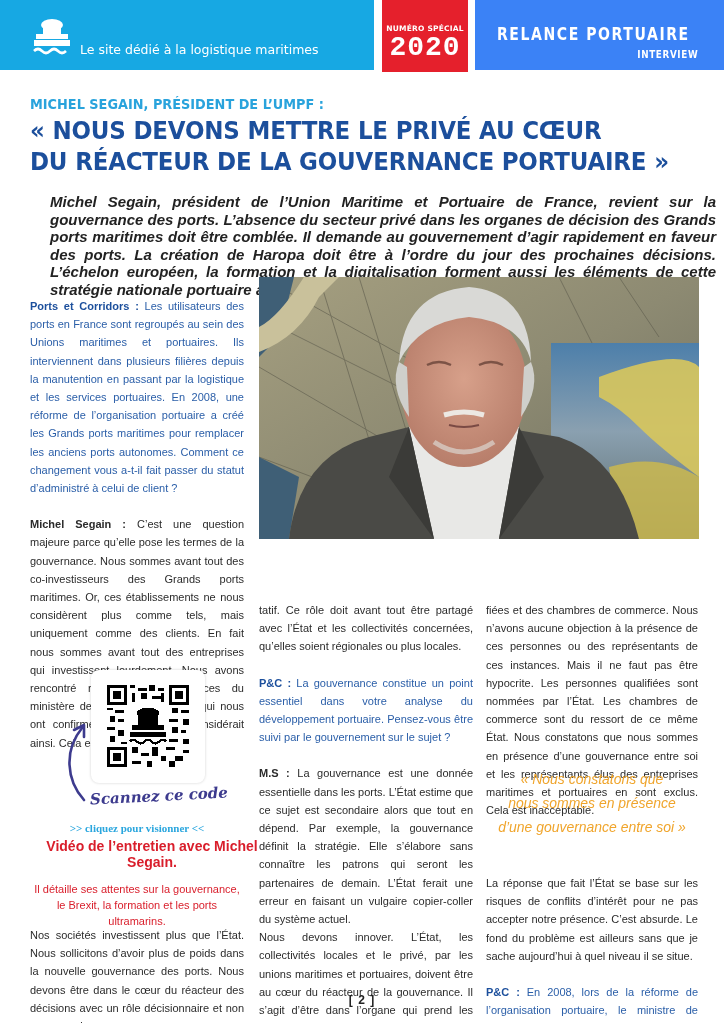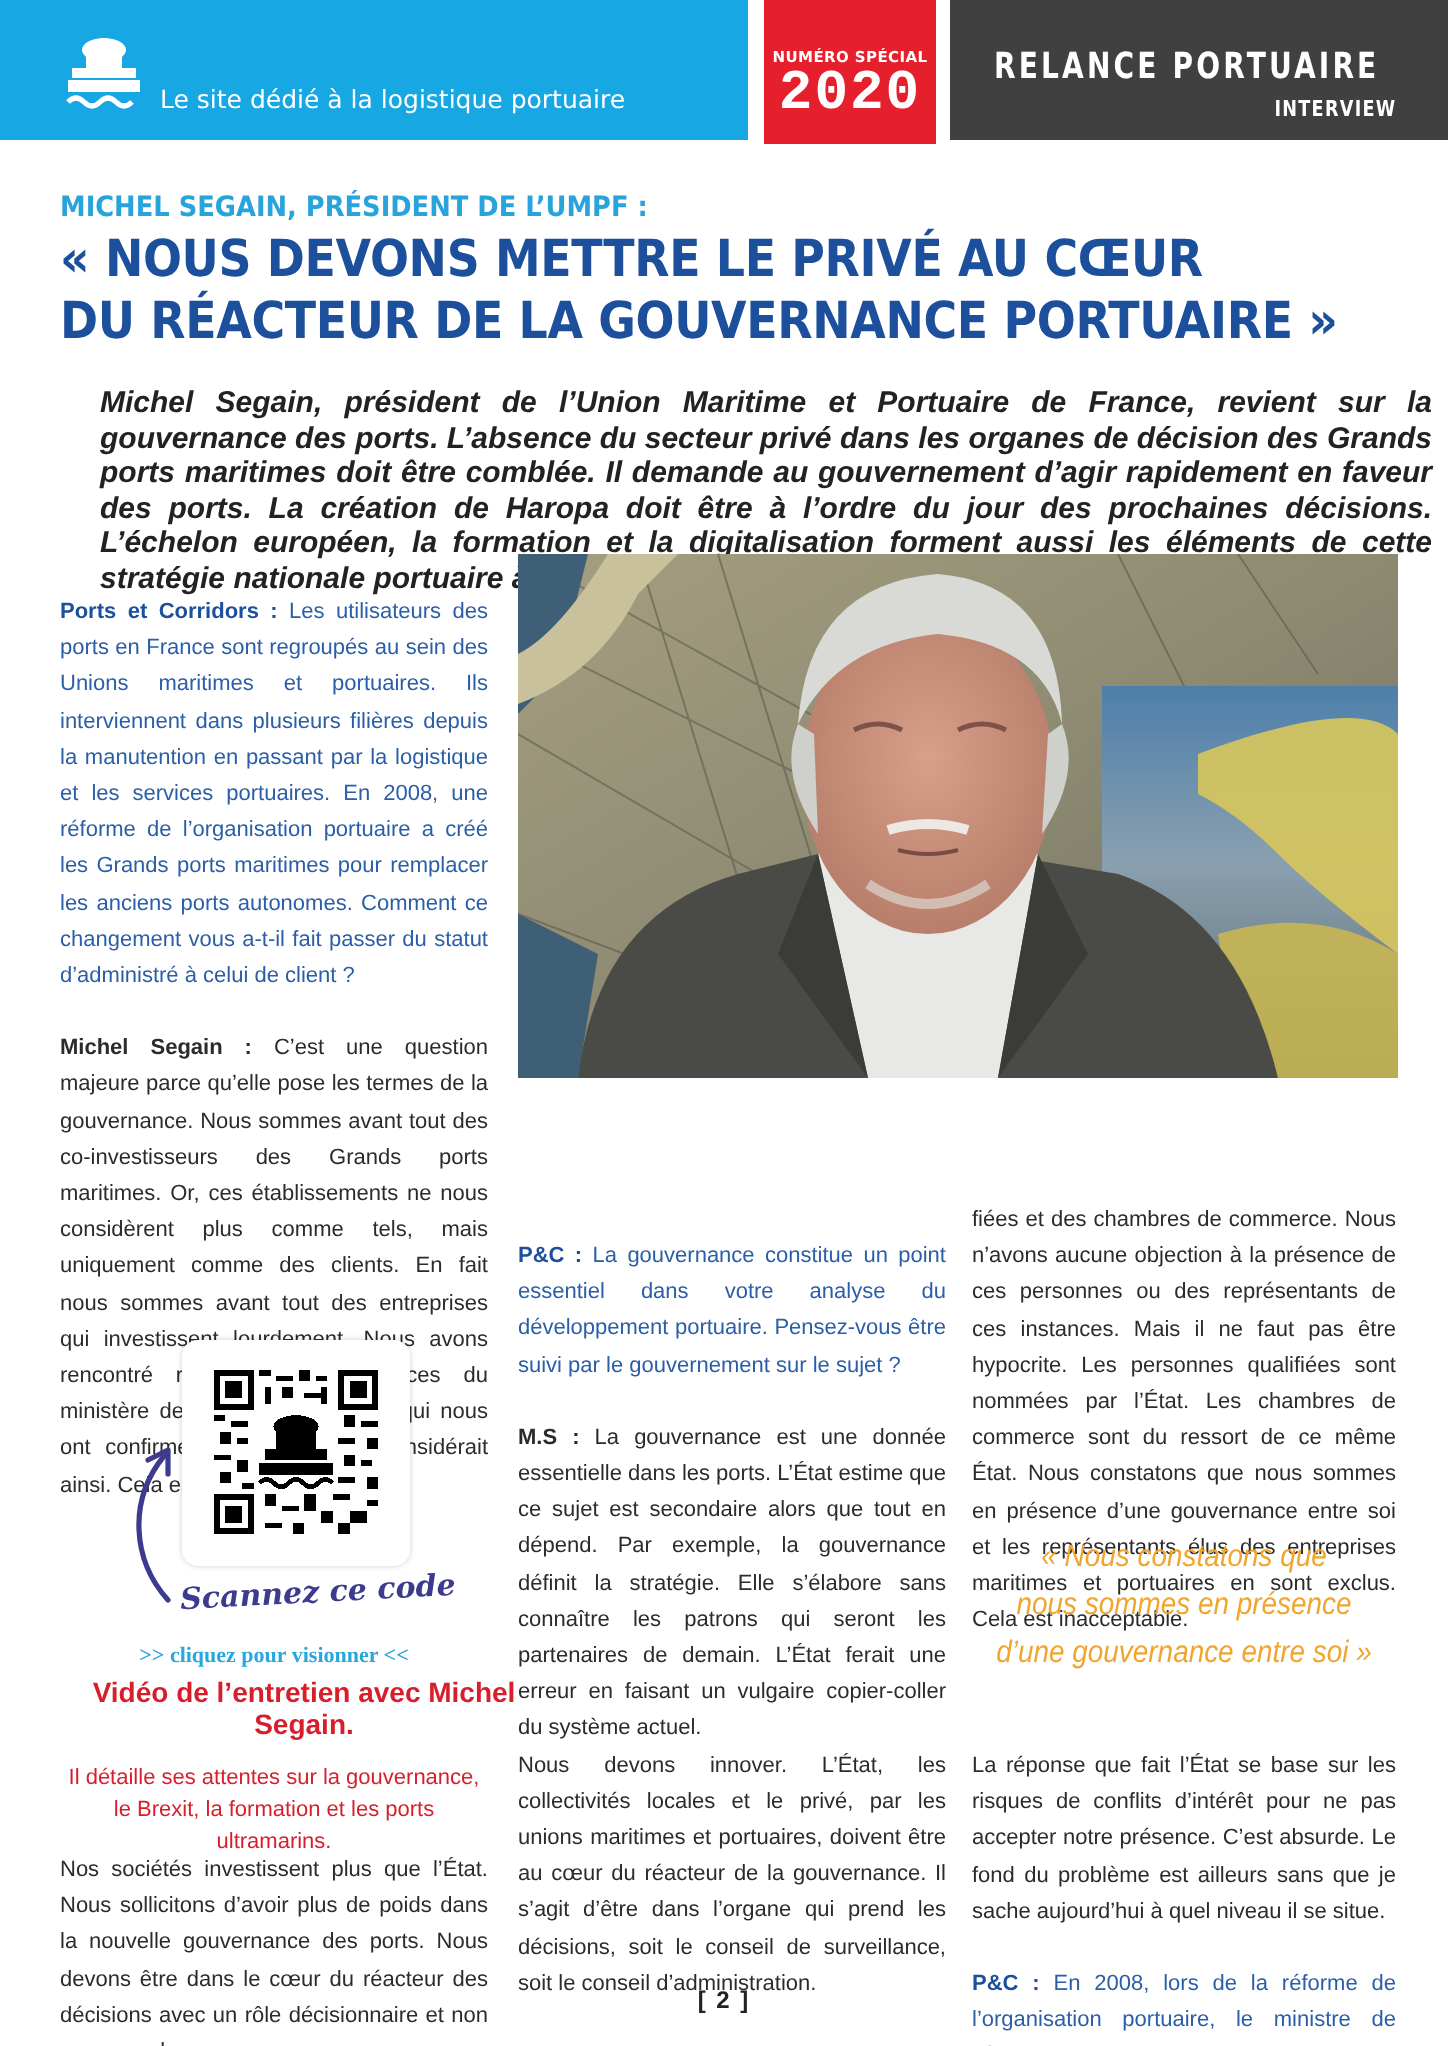--- a/index.html
+++ b/index.html
@@ -2,21 +2,21 @@
 <html><head>
 <meta charset="utf-8">
 <style>
   * { box-sizing: border-box; margin: 0; padding: 0; }
   html, body { width: 724px; height: 1023px; background: #ffffff; overflow: hidden; }
   body { position: relative; font-family: "Liberation Sans", sans-serif; color: #2b2b2b; }
 
   
   .hdr-left { position: absolute; left: 0; top: 0; width: 374px; height: 70px; background: #17a8e3; }
   .hdr-red  { position: absolute; left: 382px; top: 0; width: 86px; height: 72px; background: #e5202c; text-align: center; color: #fff; }
-  .hdr-right{ position: absolute; left: 475px; top: 0; width: 249px; height: 70px; background: #404040; color: #fff; }
+  .hdr-right{ position: absolute; left: 475px; top: 0; width: 249px; height: 70px; background: #3b82f6; color: #fff; }
 
   .logo-icon { position: absolute; left: 32px; top: 18px; width: 40px; height: 38px; }
   .brand-title { position: absolute; left: 80px; top: 12px; font-family: "DejaVu Sans", sans-serif; font-weight: bold; font-size: 25px; color: #fff; letter-spacing: 0.2px; white-space: nowrap; }
   .brand-sub { position: absolute; left: 80px; top: 42px; font-family: "DejaVu Sans", sans-serif; font-size: 12.5px; color: #fff; white-space: nowrap; }
 
   .special-label { position: absolute; left: 0; right: 0; top: 24px; font-family: "DejaVu Sans", sans-serif; font-weight: bold; font-size: 7.5px; letter-spacing: 0.2px; }
   .special-year { position: absolute; left: 0; right: 0; top: 33px; font-family: Liberation Mono, monospace; font-weight: bold; font-size: 28px; line-height: 30px; letter-spacing: 1px; }
 
   .section-title { position: absolute; left: 22px; top: 23px; font-family: "DejaVu Sans", sans-serif; font-weight: bold; font-size: 18px; letter-spacing: 2px; transform: scaleX(0.78); transform-origin: left center; white-space: nowrap; }
   .section-sub { position: absolute; right: 26px; top: 48px; font-family: "DejaVu Sans", sans-serif; font-weight: bold; font-size: 11px; letter-spacing: 0.8px; transform: scaleX(0.8); transform-origin: right center; white-space: nowrap; }
@@ -61,21 +61,21 @@
 <body>
 
 <div class="hdr-left">
   <svg class="logo-icon" viewBox="0 0 40 38">
     <ellipse cx="20" cy="7" rx="11" ry="6" fill="#fff"></ellipse>
     <rect x="11" y="10" width="18" height="6" fill="#fff"></rect>
     <rect x="4" y="16" width="32" height="5" fill="#fff"></rect>
     <rect x="2" y="22" width="36" height="6" fill="#fff"></rect>
     <path d="M2 33 q4 -4 8 0 t8 0 t8 0 t8 0" stroke="#fff" stroke-width="2.6" fill="none"></path>
   </svg>
-  <div class="brand-sub">Le site dédié à la logistique portuaire</div>
+  <div class="brand-sub">Le site dédié à la logistique maritimes</div>
 </div>
 
 <div class="hdr-red">
   <div class="special-label">NUMÉRO SPÉCIAL</div>
   <div class="special-year">2020</div>
 </div>
 
 <div class="hdr-right">
   <div class="section-title">RELANCE PORTUAIRE</div>
   <div class="section-sub">INTERVIEW</div>
@@ -200,20 +200,21 @@
     <path d="M272 85 Q282 110 262 140 L265 90 Z" fill="#cfcfcb"></path>
     <path d="M168 88 Q180 82 192 88" stroke="#7c5346" stroke-width="2.5" fill="none"></path>
     <path d="M220 88 Q232 82 244 88" stroke="#7c5346" stroke-width="2.5" fill="none"></path>
     <path d="M185 138 Q205 132 225 138" stroke="#ece8e3" stroke-width="5" fill="none"></path>
     <path d="M190 148 Q205 152 220 148" stroke="#7a4a44" stroke-width="2" fill="none"></path>
     <path d="M175 165 Q205 185 235 165" stroke="#dcd6d0" stroke-width="5" fill="none" opacity="0.7"></path>
   </svg>
 </div>
 
 <div class="col col2">
+  <p class="a">tatif. Ce rôle doit avant tout être partagé avec l’État et les collectivités concernées, qu’elles soient régionales ou plus locales.</p>
   <div class="gap"></div>
   <p class="q"><b>P&amp;C :</b><span> La gouvernance constitue un point essentiel dans votre analyse du développement portuaire. Pensez-vous être suivi par le gouvernement sur le sujet ?</span></p>
   <div class="gap"></div>
   <p class="a"><b>M.S :</b><span> La gouvernance est une donnée essentielle dans les ports. L’État estime que ce sujet est secondaire alors que tout en dépend. Par exemple, la gouvernance définit la stratégie. Elle s’élabore sans connaître les patrons qui seront les partenaires de demain. L’État ferait une erreur en faisant un vulgaire copier-coller du système actuel.</span></p>
   <p class="a">Nous devons innover. L’État, les collectivités locales et le privé, par les unions maritimes et portuaires, doivent être au cœur du réacteur de la gouvernance. Il s’agit d’être dans l’organe qui prend les décisions, soit le conseil de surveillance, soit le conseil d’administration.</p>
 
 </div>
 
 <div class="col col3">
   <p class="a">fiées et des chambres de commerce. Nous n’avons aucune objection à la présence de ces personnes ou des représentants de ces instances. Mais il ne faut pas être hypocrite. Les personnes qualifiées sont nommées par l’État. Les chambres de commerce sont du ressort de ce même État. Nous constatons que nous sommes en présence d’une gouvernance entre soi et les représentants élus des entreprises maritimes et portuaires en sont exclus. Cela est inacceptable.</p>

